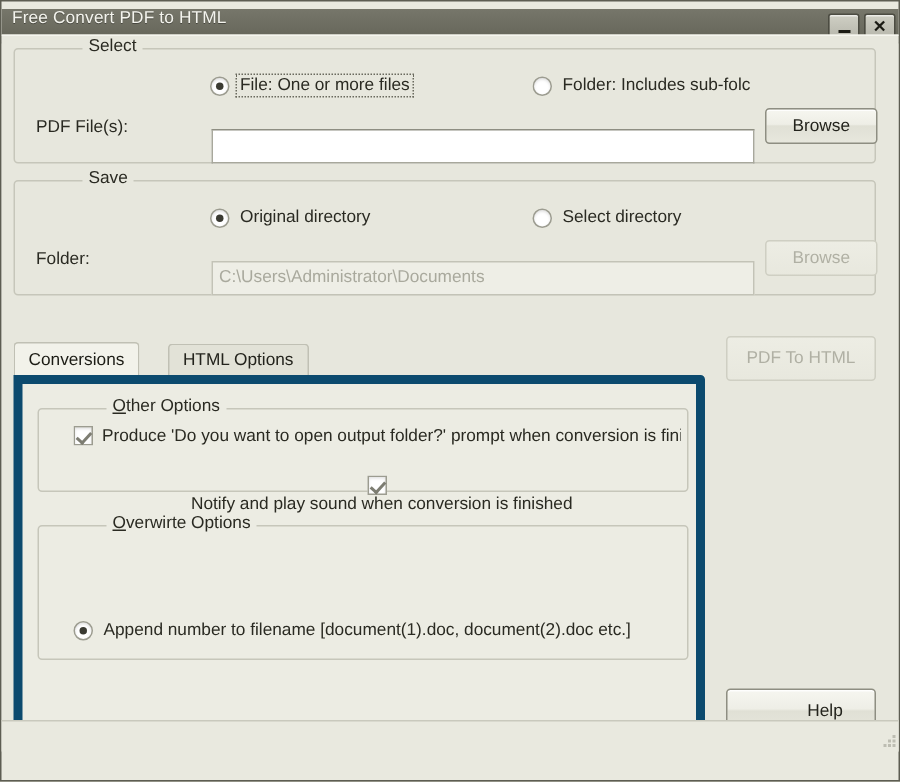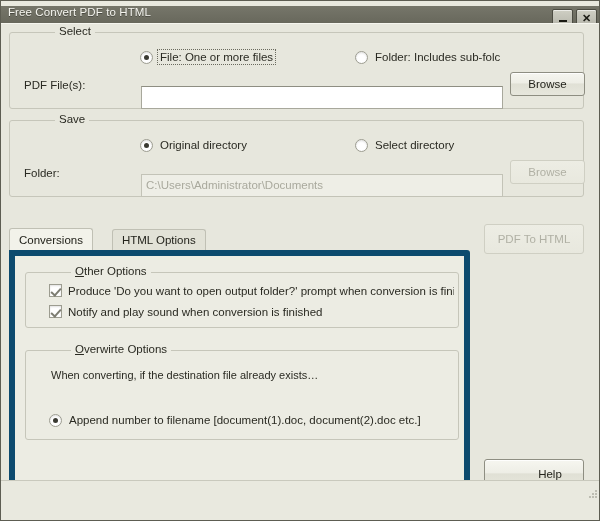--- a/index.html
+++ b/index.html
@@ -347,32 +347,31 @@
       <div class="group inner" style="left:10px; top:16px; width:434px; height:56px;">
         <div class="legend">
           <span style="text-decoration:underline;">O</span><span>ther Options</span>
         </div>
 
         <div class="check checked" style="left:23px; top:11px; width:405px; overflow:hidden;">
           <span class="box"></span>
           <span class="ctext">Produce 'Do you want to open output folder?' prompt when conversion is finished</span>
         </div>
 
-        <div class="check checked" style="left:23px; top:32px; width:405px; overflow:hidden;">
+        <div class="check checked" style="left:23px; top:44px; width:405px; overflow:hidden;flex-direction:column;">
           <span class="box"></span>
           <span class="ctext">Notify and play sound when conversion is finished</span>
         </div>
       </div>
 
       <div class="group inner" style="left:10px; top:94px; width:434px; height:90px;">
         <div class="legend">
           <span style="text-decoration:underline;">O</span><span>verwirte Options</span>
         </div>
 
-        <div class="lbl" style="left:25px; top:18px; font-size:11px;">When converting, if the destination file already exists…</div>
 
 
         <div class="radio checked" style="left:23px; top:62px;">
           <span class="dot"></span>
           <span class="rtext">Append number to filename  [document(1).doc, document(2).doc etc.]</span>
         </div>
       </div>
 
     </div>
 

